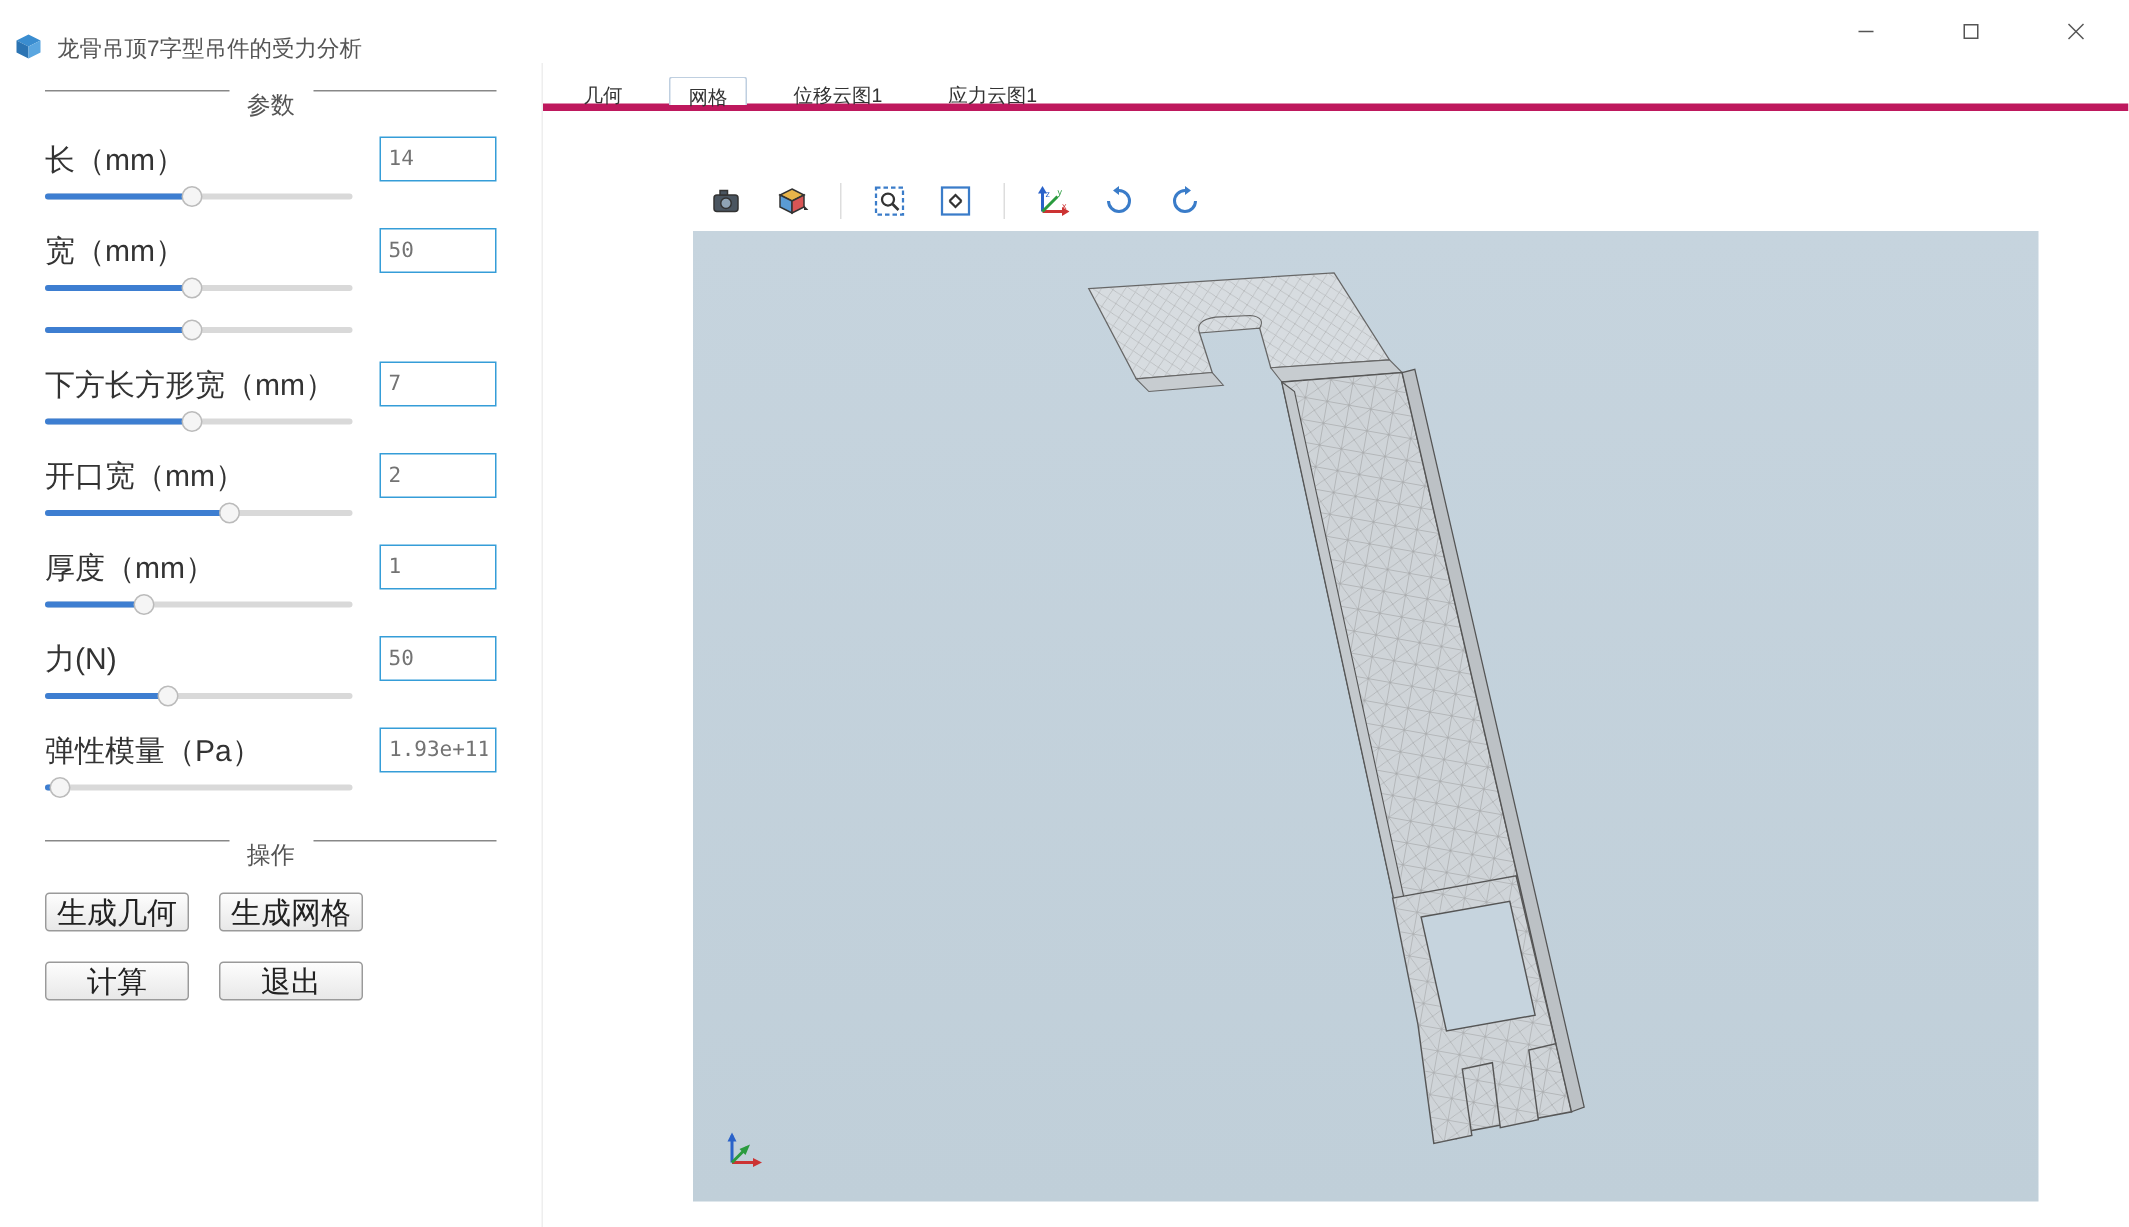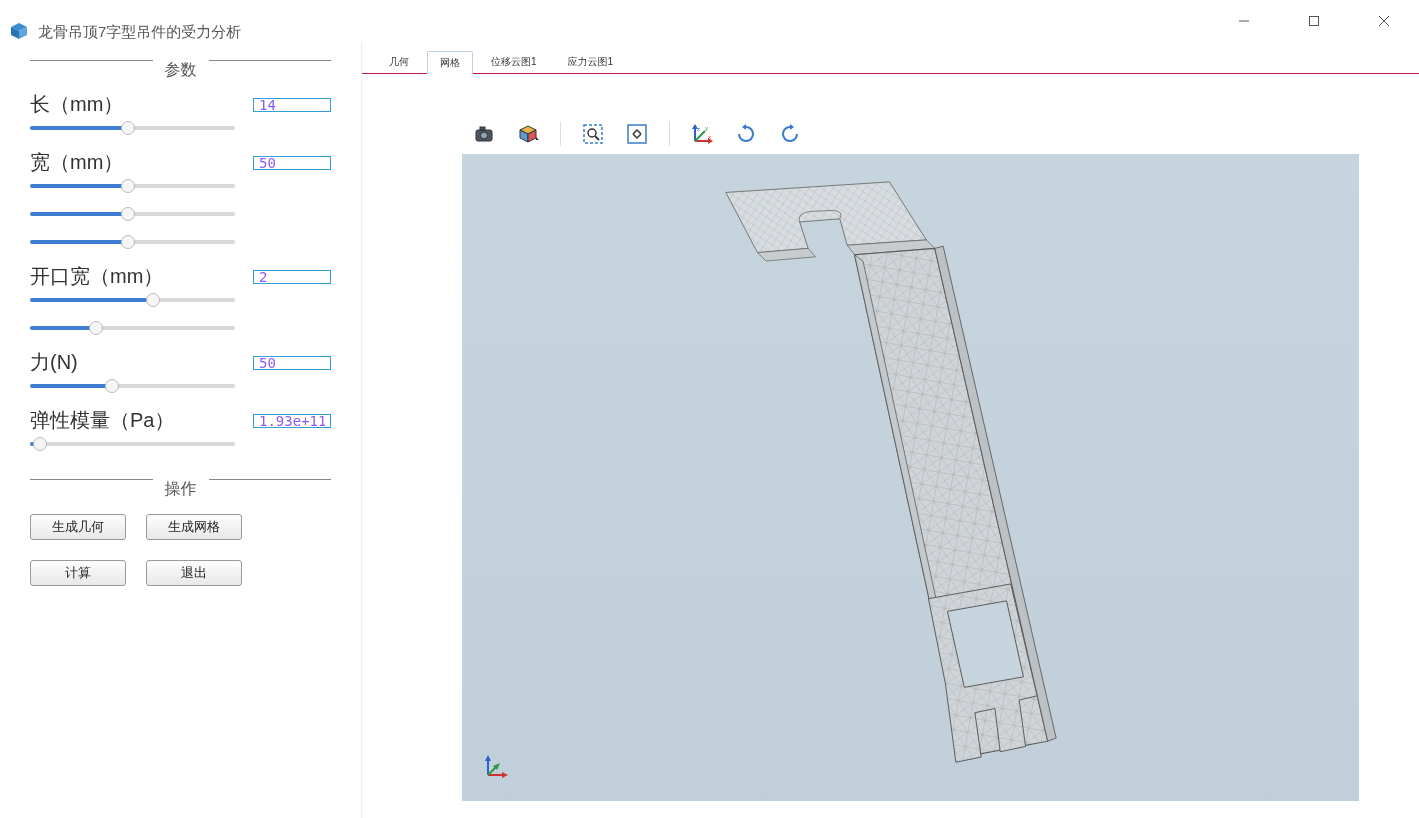--- a/index.html
+++ b/index.html
@@ -72,26 +72,26 @@
       align-items: center;
       justify-content: space-between;
       margin-bottom: 3px;
     }
     .param-label {
       color: #333;
       font-size: 20px;
     }
     .param-input {
       width: 78px;
-      height: 14px;
+      height: 30px;
       border: 1px solid #359dd8;
       padding: 1px 5px;
       font-family: monospace;
       font-size: 14px;
-      color: #8b5cf6;
+      color: #737373;
       background: #fff;
     }
     .slider-wrap {
       width: 205px;
       height: 14px;
       position: relative;
       margin-top: 2px;
     }
     .slider-track {
       position: absolute;
@@ -123,40 +123,40 @@
       gap: 20px;
       margin-top: 14px;
     }
     .op-btn {
       width: 96px;
       height: 26px;
       background: linear-gradient(#fdfdfd, #e8e8e8);
       border: 1px solid #9a9a9a;
       border-radius: 3px;
       color: #222;
-      font-size: 13px;
+      font-size: 20px;
       cursor: pointer;
       display: flex;
       align-items: center;
       justify-content: center;
     }
 
     .content {
       flex: 1;
       display: flex;
       flex-direction: column;
       background: #fff;
     }
 
     .tabs {
       display: flex;
-      gap: 5px;
+      gap: 18px;
       padding: 8px 0 0 14px;
-      font-size: 10px;
-      border-bottom: 1px solid #be185d;
+      font-size: 13px;
+      border-bottom: 5px solid #be185d;
       height: 32px;
     }
     .tab {
       padding: 4px 12px;
       color: #333;
       cursor: pointer;
       border: 1px solid transparent;
       border-bottom: none;
       border-radius: 2px 2px 0 0;
     }
@@ -270,38 +270,46 @@
     </div>
         </div>
         <div class="param">
     <div class="slider-wrap">
       <div class="slider-track"></div>
       <div class="slider-fill" style="width:48%"></div>
       <div class="slider-thumb" style="left:48%"></div>
     </div>
         </div>
         <div class="param">
+    <div class="param-row1">
+      <span class="param-label">下方长方形宽（mm）</span>
+      <input class="param-input" value="7" style="">
+    </div>
     <div class="slider-wrap">
       <div class="slider-track"></div>
       <div class="slider-fill" style="width:48%"></div>
       <div class="slider-thumb" style="left:48%"></div>
     </div>
         </div>
         <div class="param">
     <div class="param-row1">
       <span class="param-label">开口宽（mm）</span>
       <input class="param-input" value="2" style="">
     </div>
     <div class="slider-wrap">
       <div class="slider-track"></div>
       <div class="slider-fill" style="width:60%"></div>
       <div class="slider-thumb" style="left:60%"></div>
     </div>
         </div>
         <div class="param">
+    <div class="param-row1">
+      <span class="param-label">厚度（mm）</span>
+      <input class="param-input" value="1" style="">
+    </div>
     <div class="slider-wrap">
       <div class="slider-track"></div>
       <div class="slider-fill" style="width:32%"></div>
       <div class="slider-thumb" style="left:32%"></div>
     </div>
         </div>
         <div class="param">
     <div class="param-row1">
       <span class="param-label">力(N)</span>
       <input class="param-input" value="50" style="">

